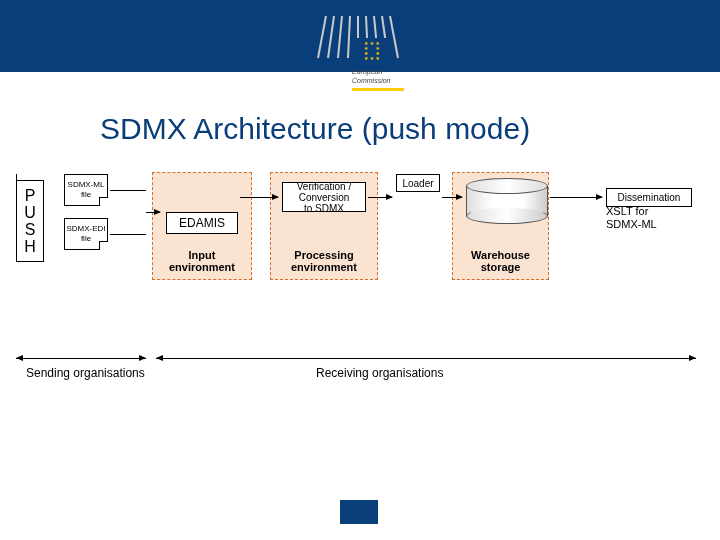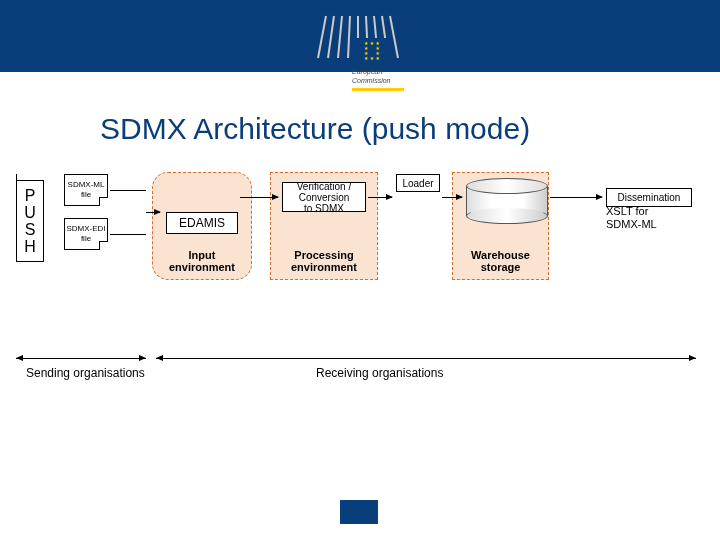--- a/index.html
+++ b/index.html
@@ -130,21 +130,21 @@
   }
   .env .env-label {
     position: absolute;
     bottom: 6px;
     width: 100%;
     text-align: center;
     font-size: 11px;
     font-weight: bold;
     color: #000;
   }
-  .env-input { left: 136px; width: 100px; border-radius: 16px; }
+  .env-input { left: 136px; width: 100px; }
   .env-proc  { left: 254px; width: 108px; }
   .env-store { left: 436px; width: 97px; }
 
   .box {
     position: absolute;
     border: 1px solid #000;
     background: #fff;
     font-size: 10px;
     display: flex;
     align-items: center;

